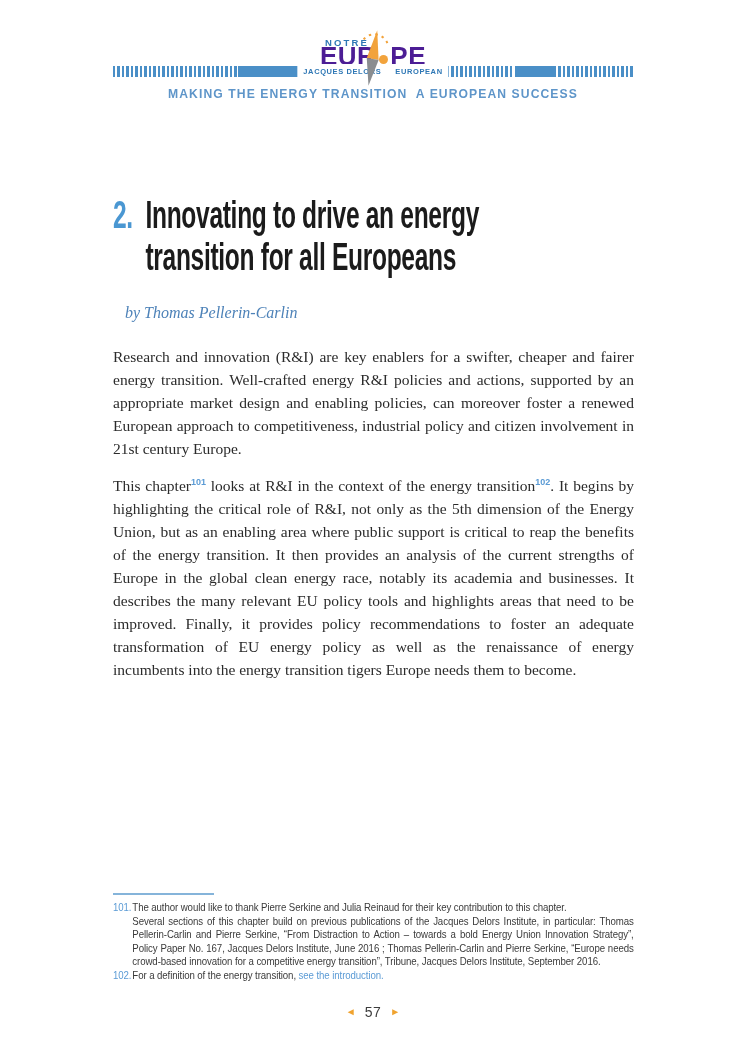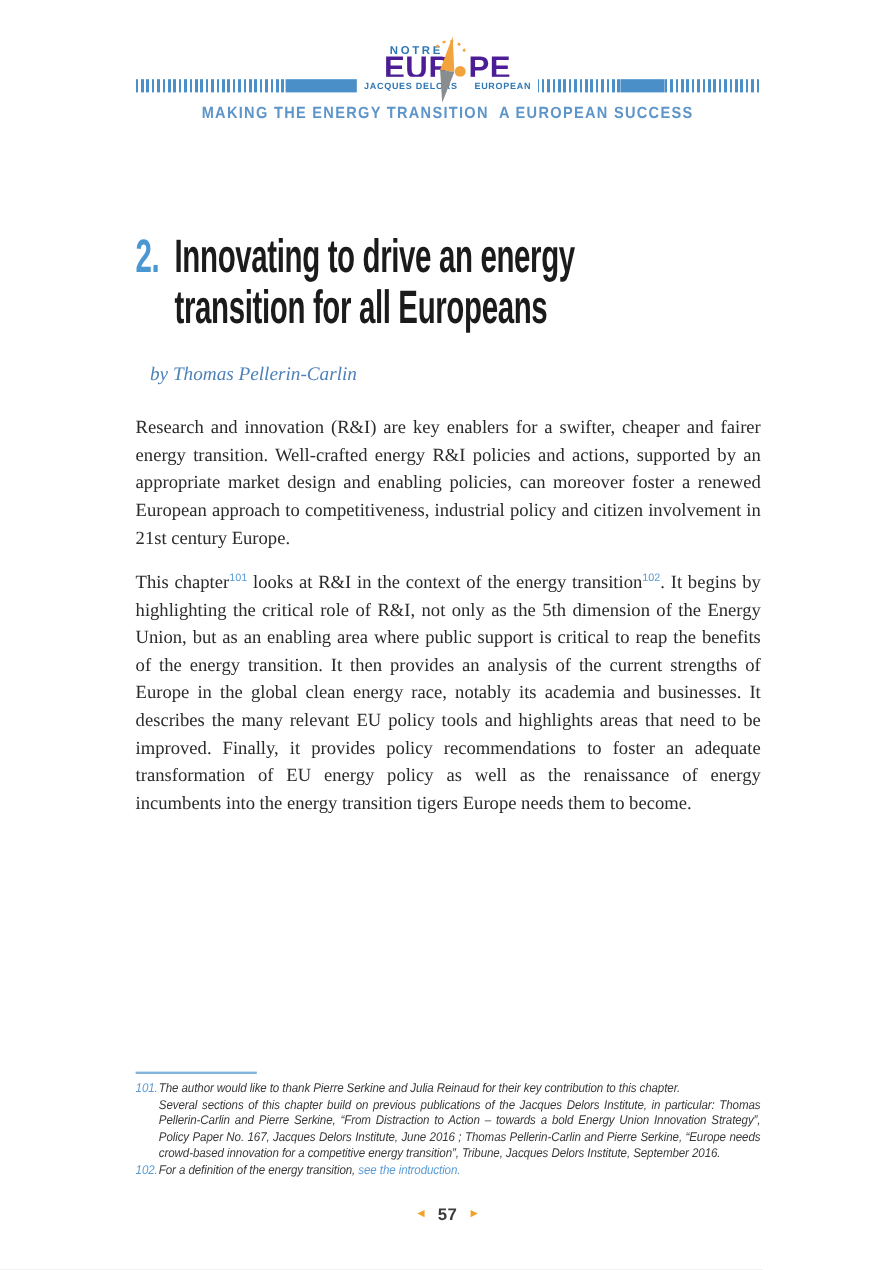--- a/index.html
+++ b/index.html
@@ -59,43 +59,43 @@
     font-family:"Liberation Serif",serif;font-style:italic;font-size:16px;
     color:#4d82b8;
     margin-left:12px;
   }
   
   .bodytext{position:absolute;top:345px;left:113px;width:521px;}
   .bodytext p{
     margin:0 0 14px 0;font-size:15.5px;line-height:23px;text-align:justify;
   }
   .fnref{
-    color:#5b9bd5;font-family:"Liberation Sans",sans-serif;font-weight:normal;
+    color:#5b9bd5;font-family:"Liberation Sans",sans-serif;font-weight:bold;
     font-size:9px;line-height:0;vertical-align:super;text-decoration:none;cursor:pointer;
   }
   
-  .footnotes{position:absolute;top:893px;left:113px;width:521px;font-style:italic;}
+  .footnotes{position:absolute;top:893px;left:113px;width:521px;}
   .fnrule{width:101px;height:2px;background:#85b4da;margin-bottom:6px;}
   .fnbody{
     transform:scaleX(.92);transform-origin:left top;width:566px;
     font-family:"Liberation Sans",sans-serif;font-size:10.5px;line-height:13.5px;
     letter-spacing:-.1px;color:#3a3a3a;
   }
   .fn{display:flex;align-items:flex-start;}
   .fnnum{color:#5b9bd5;width:21px;flex-shrink:0;}
   .fntext{flex:1;text-align:justify;}
   .fnlink{color:#5b9bd5;text-decoration:none;cursor:pointer;}
   
   .pagefooter{
     position:absolute;top:1004px;left:0;width:746px;
     display:flex;justify-content:center;align-items:center;gap:9px;
     font-family:"Liberation Sans",sans-serif;
   }
   .pf-arrow{color:#f0a32e;font-size:10px;line-height:16px;}
-  .pagenum{font-weight:bold;font-size:14px;color:#3c3c3c;letter-spacing:.5px;text-align:center;}
+  .pagenum{font-weight:normal;font-size:14px;color:#3c3c3c;letter-spacing:.5px;text-align:center;}
 </style>
 </head>
 <body>
 
 <div class="page">
 
   <div class="notre">NOTRE</div>
   <div class="europe-line">
     <span>EUR</span><span class="europe-dot"></span><span>PE</span>
   </div>

